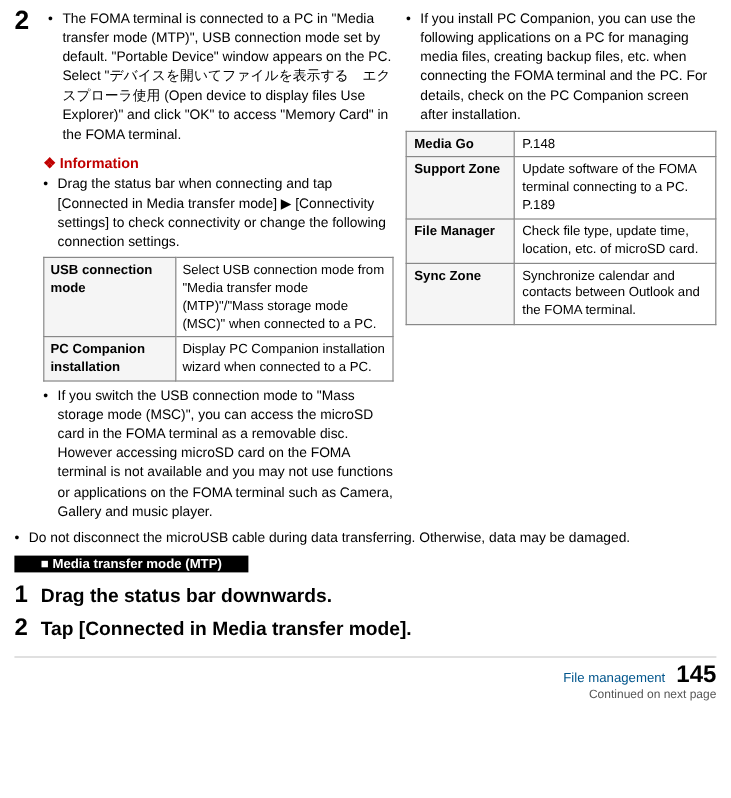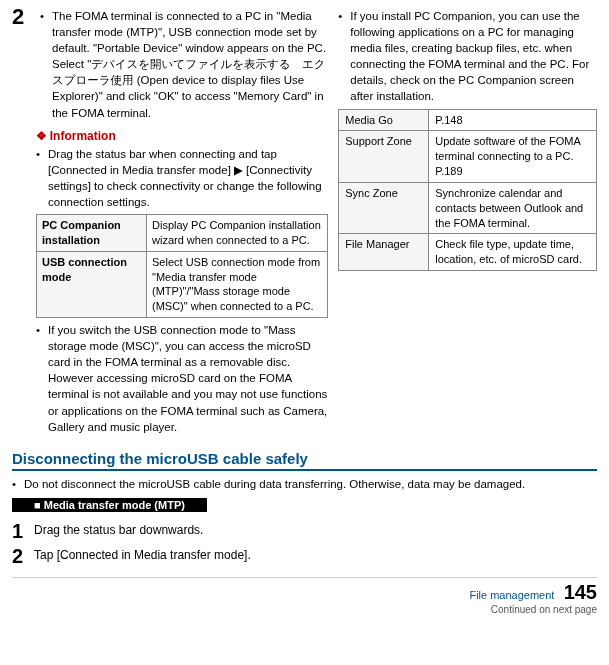--- a/index.html
+++ b/index.html
@@ -93,21 +93,21 @@
       margin: 4px 0 4px 0;
       font-size: 11px;
     }
     table.right-table td {
       border: 1px solid #888;
       padding: 3px 6px;
       vertical-align: top;
       line-height: 1.35;
     }
     table.right-table td:first-child {
-      font-weight: normal;
+      font-weight: bold;
       background: #f5f5f5;
       width: 90px;
     }
     .two-col {
       display: flex;
       gap: 10px;
     }
     .col-left {
       flex: 1.1;
     }
@@ -143,22 +143,22 @@
     }
     .num-circle {
       font-size: 20px;
       font-weight: bold;
       min-width: 22px;
       line-height: 1.1;
       color: #000;
     }
     .num-step-text {
       flex: 1;
-      font-weight: normal;
-      font-size: 12px;
+      font-weight: bold;
+      font-size: 16px;
       line-height: 1.4;
       padding-top: 2px;
     }
     .footer-bar {
       display: flex;
       justify-content: flex-end;
       align-items: flex-end;
       border-top: 1px solid #ccc;
       margin-top: 10px;
       padding-top: 3px;
@@ -210,26 +210,26 @@
         <div class="info-header">Information</div>
         <ul class="bullet-list">
           <li>
             <span>Drag the status bar when connecting and tap [Connected in Media transfer mode] ▶ [Connectivity settings] to check connectivity or change the following connection settings.</span>
           </li>
         </ul>
 
         <table class="inner-table">
           <tbody>
             <tr>
+              <td>USB connection mode</td>
+              <td>Select USB connection mode from "Media transfer mode (MTP)"/"Mass storage mode (MSC)" when connected to a PC.</td>
+            </tr>
+            <tr>
               <td>PC Companion installation</td>
               <td>Display PC Companion installation wizard when connected to a PC.</td>
-            </tr>
-            <tr>
-              <td>USB connection mode</td>
-              <td>Select USB connection mode from "Media transfer mode (MTP)"/"Mass storage mode (MSC)" when connected to a PC.</td>
             </tr>
           </tbody>
         </table>
 
         <ul class="bullet-list">
           <li>
             <span>If you switch the USB connection mode to "Mass storage mode (MSC)", you can access the microSD card in the FOMA terminal as a removable disc. However accessing microSD card on the FOMA terminal is not available and you may not use functions or applications on the FOMA terminal such as Camera, Gallery and music player.</span>
           </li>
         </ul>
       </div>
@@ -248,35 +248,34 @@
         <tbody>
           <tr>
             <td>Media Go</td>
             <td>P.148</td>
           </tr>
           <tr>
             <td>Support Zone</td>
             <td>Update software of the FOMA terminal connecting to a PC. P.189</td>
           </tr>
           <tr>
+            <td>File Manager</td>
+            <td>Check file type, update time, location, etc. of microSD card.</td>
+          </tr>
+          <tr>
             <td>Sync Zone</td>
             <td>Synchronize calendar and contacts between Outlook and the FOMA terminal.</td>
           </tr>
-          <tr>
-            <td>File Manager</td>
-            <td>Check file type, update time, location, etc. of microSD card.</td>
-          </tr>
         </tbody>
       </table>
 
 
     </div>
   </div>
 
-  <div class="section-heading">Disconnecting the microUSB cable safely</div>
 
   <ul class="bullet-list">
     <li>
       <span>Do not disconnect the microUSB cable during data transferring. Otherwise, data may be damaged.</span>
     </li>
   </ul>
 
   <div style="margin-top:6px;">
     <span class="black-box">
       <span>■</span>

